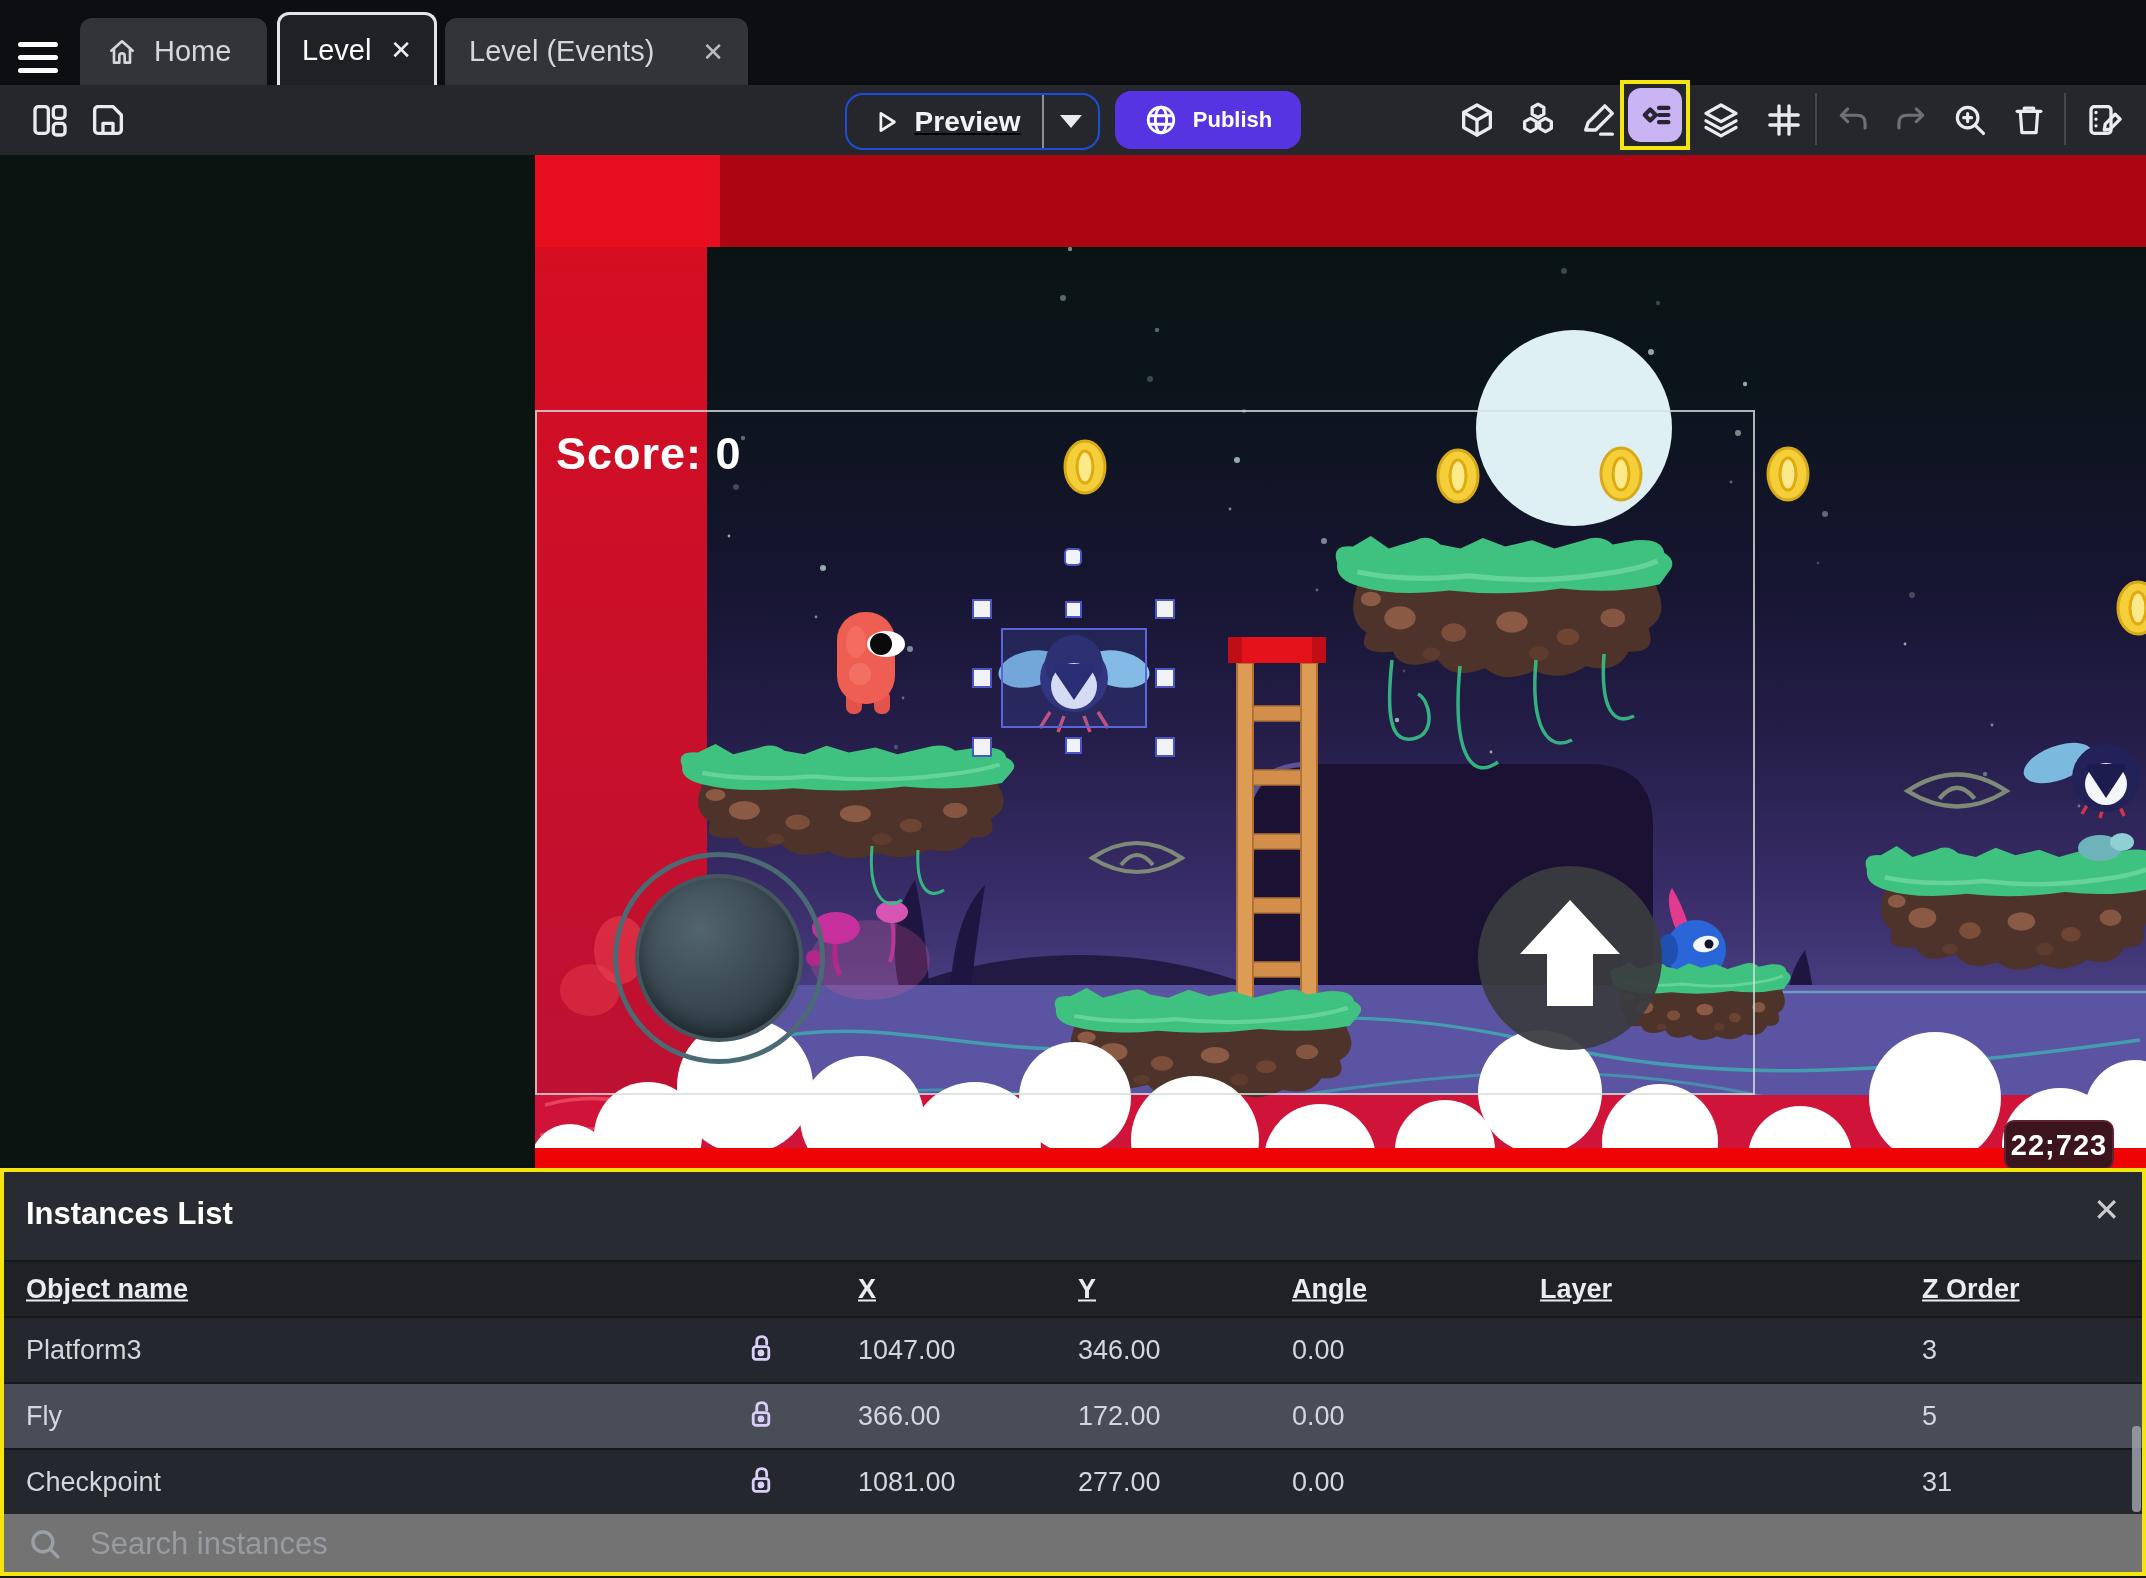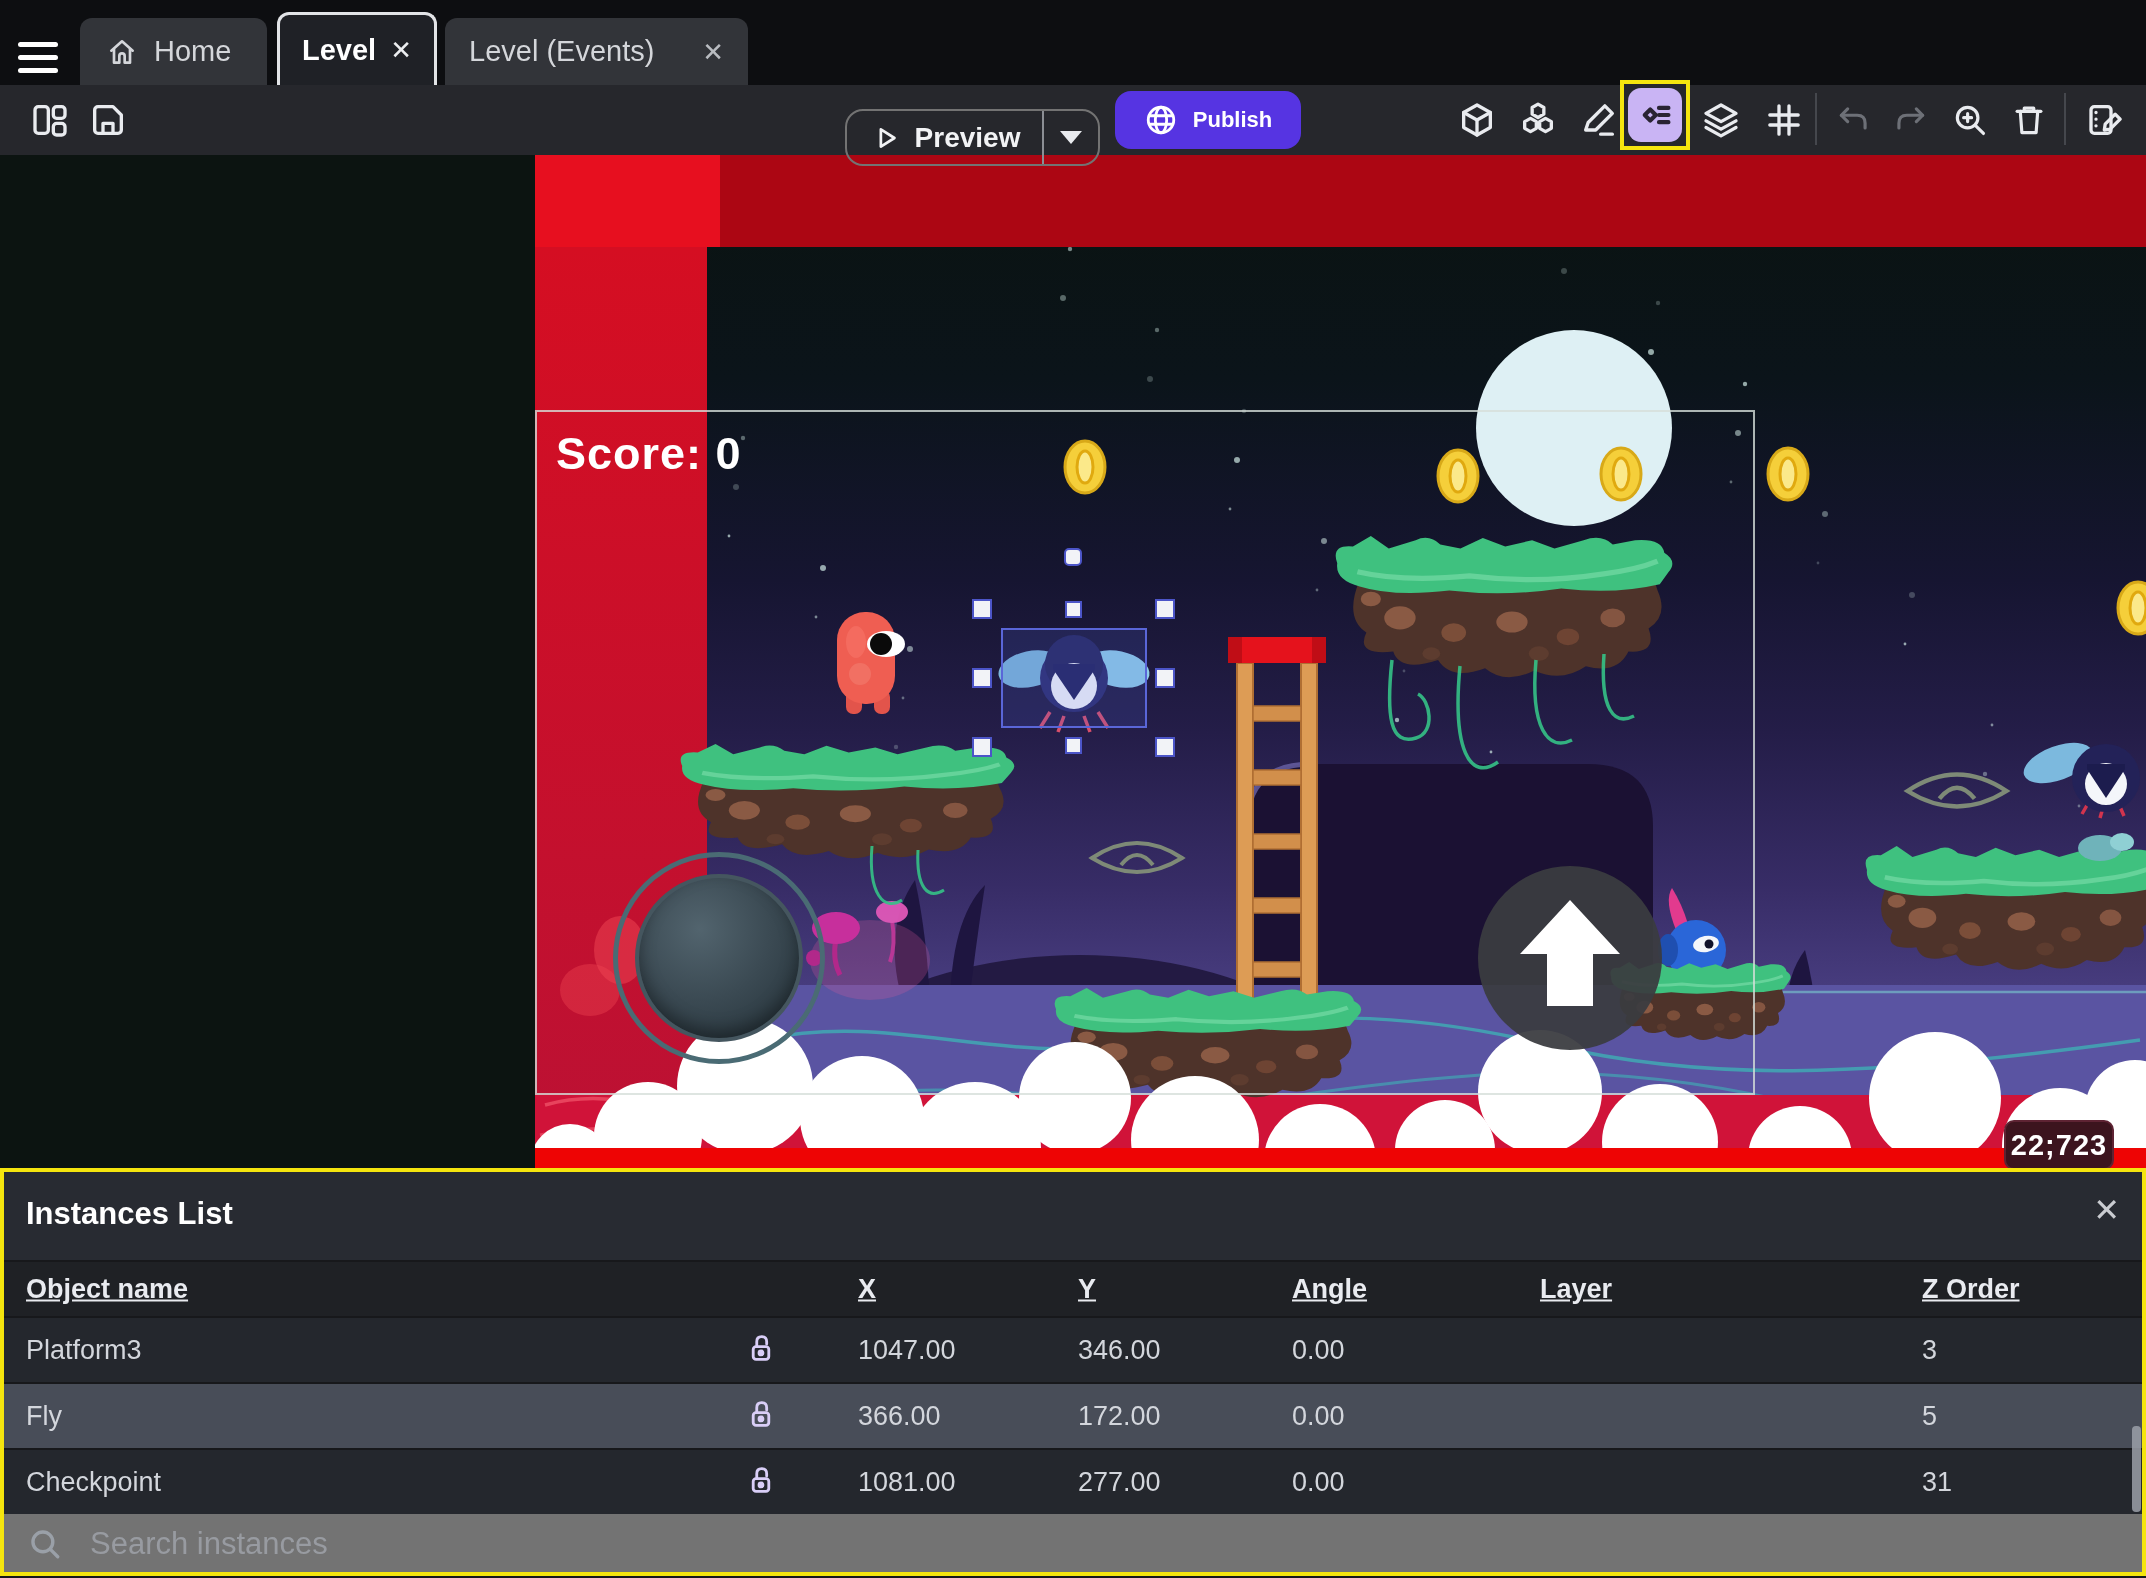--- a/index.html
+++ b/index.html
@@ -7,30 +7,30 @@
         font-family:"Liberation Sans", sans-serif; -webkit-font-smoothing:antialiased;}
   
   .tabbar{position:absolute;left:0;top:0;width:2146px;height:85px;background:#0d0e11;}
   .burger{position:absolute;left:18px;top:42px;width:42px;height:36px;cursor:pointer;}
   .burger span{position:absolute;left:0;width:40px;height:5px;background:#fff;border-radius:3px;}
   .tab{position:absolute;display:flex;align-items:center;box-sizing:border-box;border-radius:12px 12px 0 0;}
   .tab .lbl{font-size:29px;color:#d4d6da;}
   .tab .x{font-size:26px;color:#b9bcc1;margin-left:auto;line-height:1;}
   .tab-home{left:80px;top:18px;width:187px;height:67px;background:#323439;padding:0 26px;gap:16px;}
   .tab-level{left:277px;top:12px;width:160px;height:73px;background:#1f2126;border:3px solid #e2e4e7;border-bottom:none;padding:0 22px;}
-  .tab-level .lbl{color:#fff;font-weight:700;}
+  .tab-level .lbl{color:#fff;font-weight:400;}
   .tab-level .x{color:#eceef0;}
   .tab-events{left:445px;top:18px;width:303px;height:67px;background:#323439;padding:0 24px;}
   
   .toolbar{position:absolute;left:0;top:85px;width:2146px;height:70px;background:#26272c;}
   .ticon{position:absolute;top:11px;width:48px;height:48px;display:flex;align-items:center;justify-content:center;cursor:pointer;}
   .ticon svg{stroke:#e9ebef;fill:none;stroke-width:2;stroke-linecap:round;stroke-linejoin:round;}
   .ticon.dim svg{stroke:#6d7077;}
   .vdiv{position:absolute;top:8px;width:2px;height:52px;background:#45474d;}
-  .btn-preview{position:absolute;left:845px;top:24px;width:255px;height:57px;box-sizing:border-box;border:2px solid #737373;border-radius:18px;display:flex;align-items:center;cursor:pointer;}
+  .btn-preview{position:absolute;left:845px;top:8px;width:255px;height:57px;box-sizing:border-box;border:2px solid #1d4ed8;border-radius:18px;display:flex;align-items:center;cursor:pointer;text-decoration:underline;}
   .btn-preview .lbl{font-size:28px;font-weight:700;color:#f2f3f5;margin-left:14px;}
   .btn-preview .sep{width:2px;height:100%;background:#8b8e94;margin-left:22px;}
   .btn-preview .caret{width:0;height:0;border-left:11px solid transparent;border-right:11px solid transparent;border-top:13px solid #e9ebef;margin:0 auto;}
   .btn-publish{position:absolute;left:1115px;top:6px;width:186px;height:58px;background:#5634e2;border-radius:16px;display:flex;align-items:center;justify-content:center;gap:15px;cursor:pointer;}
   .btn-publish .lbl{font-size:22px;font-weight:700;color:#fff;}
   .hlbox{position:absolute;left:1620px;top:-5px;width:70px;height:70px;box-sizing:border-box;border:4px solid #f5e50e;background:#26272c;display:flex;align-items:center;justify-content:center;}
   .hlbox .pill{width:54px;height:54px;background:#c9b4f4;border-radius:13px;display:flex;align-items:center;justify-content:center;cursor:pointer;}
   .hlbox svg{stroke:#2a2433;fill:none;stroke-width:2.6;stroke-linecap:round;stroke-linejoin:round;}
   
   .scene-svg{position:absolute;left:0;top:0;}

